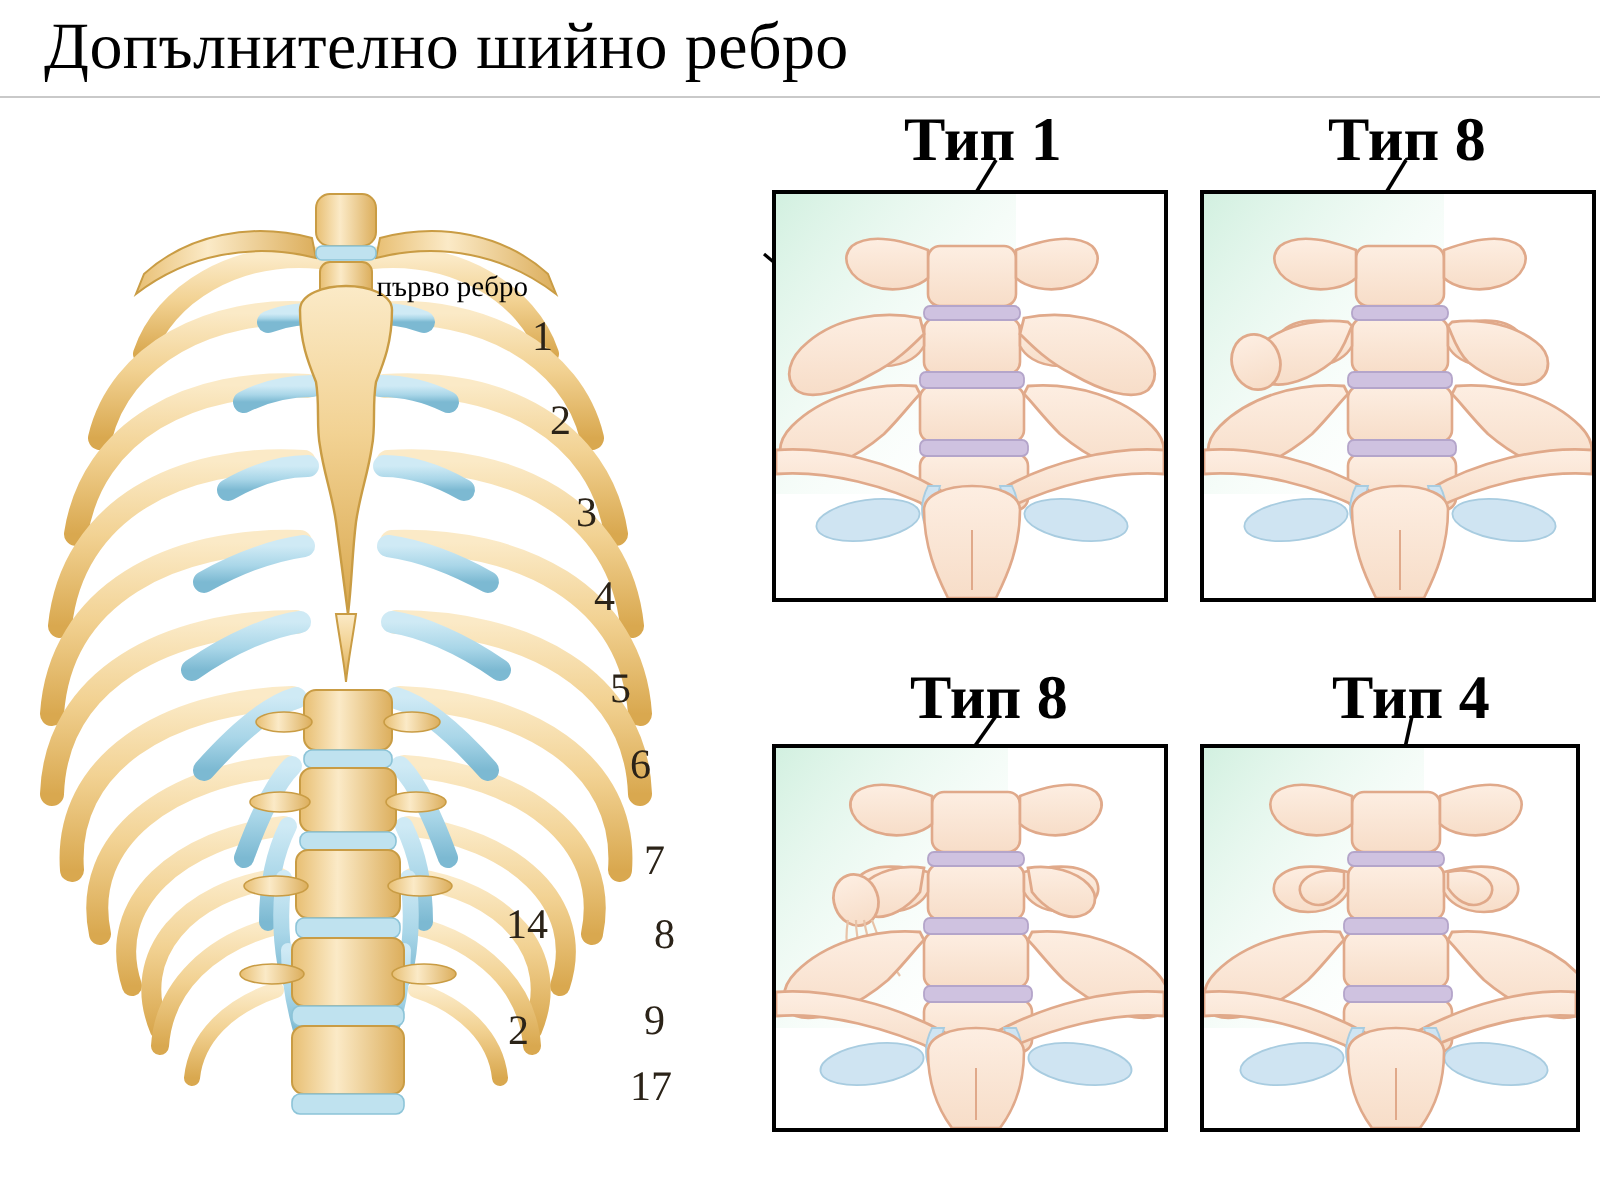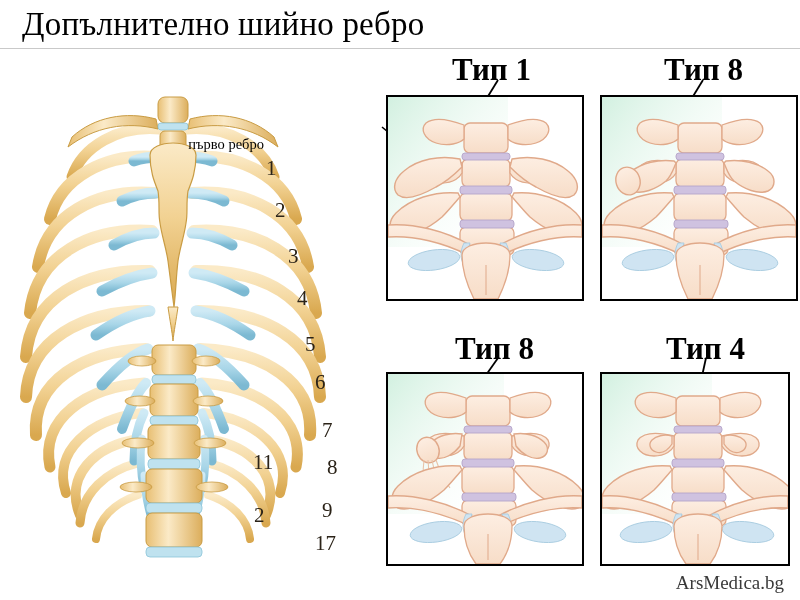--- a/index.html
+++ b/index.html
@@ -199,21 +199,21 @@
       <div class="ribnum" style="left: 266px; top: 158px;">1</div>
       <div class="ribnum" style="left: 275px; top: 200px;">2</div>
       <div class="ribnum" style="left: 288px; top: 246px;">3</div>
       <div class="ribnum" style="left: 297px; top: 288px;">4</div>
       <div class="ribnum" style="left: 305px; top: 334px;">5</div>
       <div class="ribnum" style="left: 315px; top: 372px;">6</div>
       <div class="ribnum" style="left: 322px; top: 420px;">7</div>
       <div class="ribnum" style="left: 327px; top: 457px;">8</div>
       <div class="ribnum" style="left: 322px; top: 500px;">9</div>
       <div class="ribnum" style="left: 315px; top: 533px;">17</div>
-      <div class="ribnum" style="left: 253px; top: 452px;">11</div>
+      <div class="ribnum" style="left: 253px; top: 452px;">14</div>
       <div class="ribnum" style="left: 254px; top: 505px;">2</div>
     </div>
 
   <div class="callout" style="right:536px;top:135px;">
     <div>първо ребро</div>
   </div>
 
   <div class="c7" style="left:521px;top:96px;">
     <span>C</span><sub>7</sub>
   </div>
@@ -451,14 +451,13 @@
         <ellipse cx="146" cy="158" rx="26" ry="10" transform="rotate(8 146 158)"></ellipse>
         <path d="M74 140 C70 148 70 156 74 162 L82 162 C78 154 78 146 80 140 Z"></path>
         <path d="M116 140 C120 148 120 156 116 162 L108 162 C112 154 112 146 110 140 Z"></path>
       </g>
       <path d="M72 152 C72 144 84 140 96 140 C108 140 120 144 120 152
                C120 170 114 182 108 190 L84 190 C78 182 72 170 72 152 Z" fill="url(#pb)" stroke="#e0a98a" stroke-width="1.3"></path>
       <line x1="96" y1="160" x2="96" y2="186" stroke="#e0a98a" stroke-width="1"></line>
     </svg>
   </div>
 
-  <div class="watermark">ArsMedica.bg</div>
 </div>
 
 </body></html>

